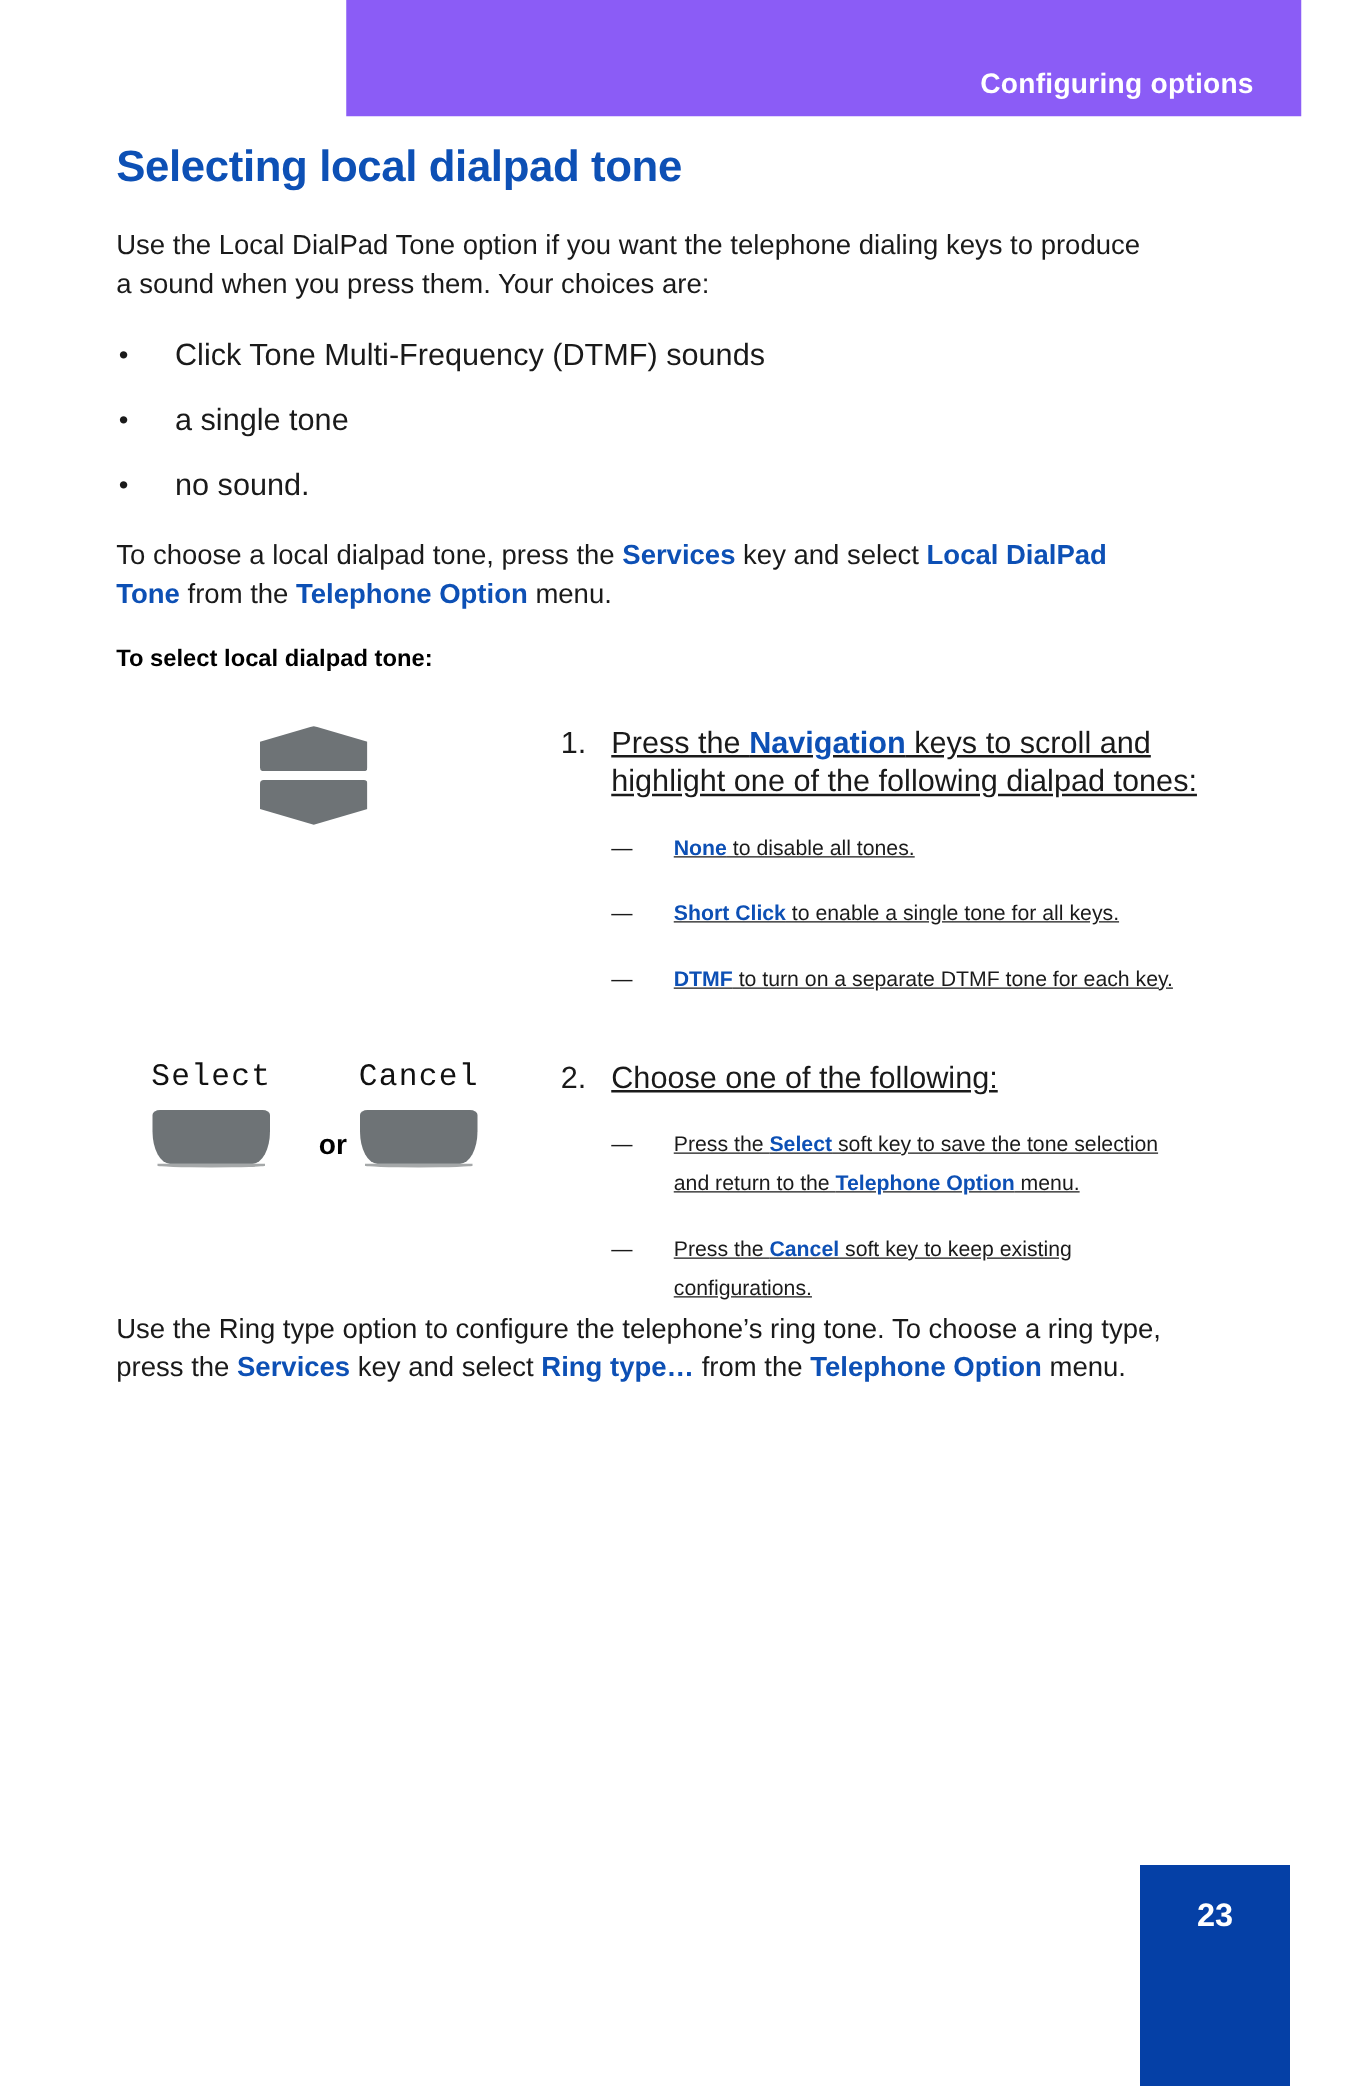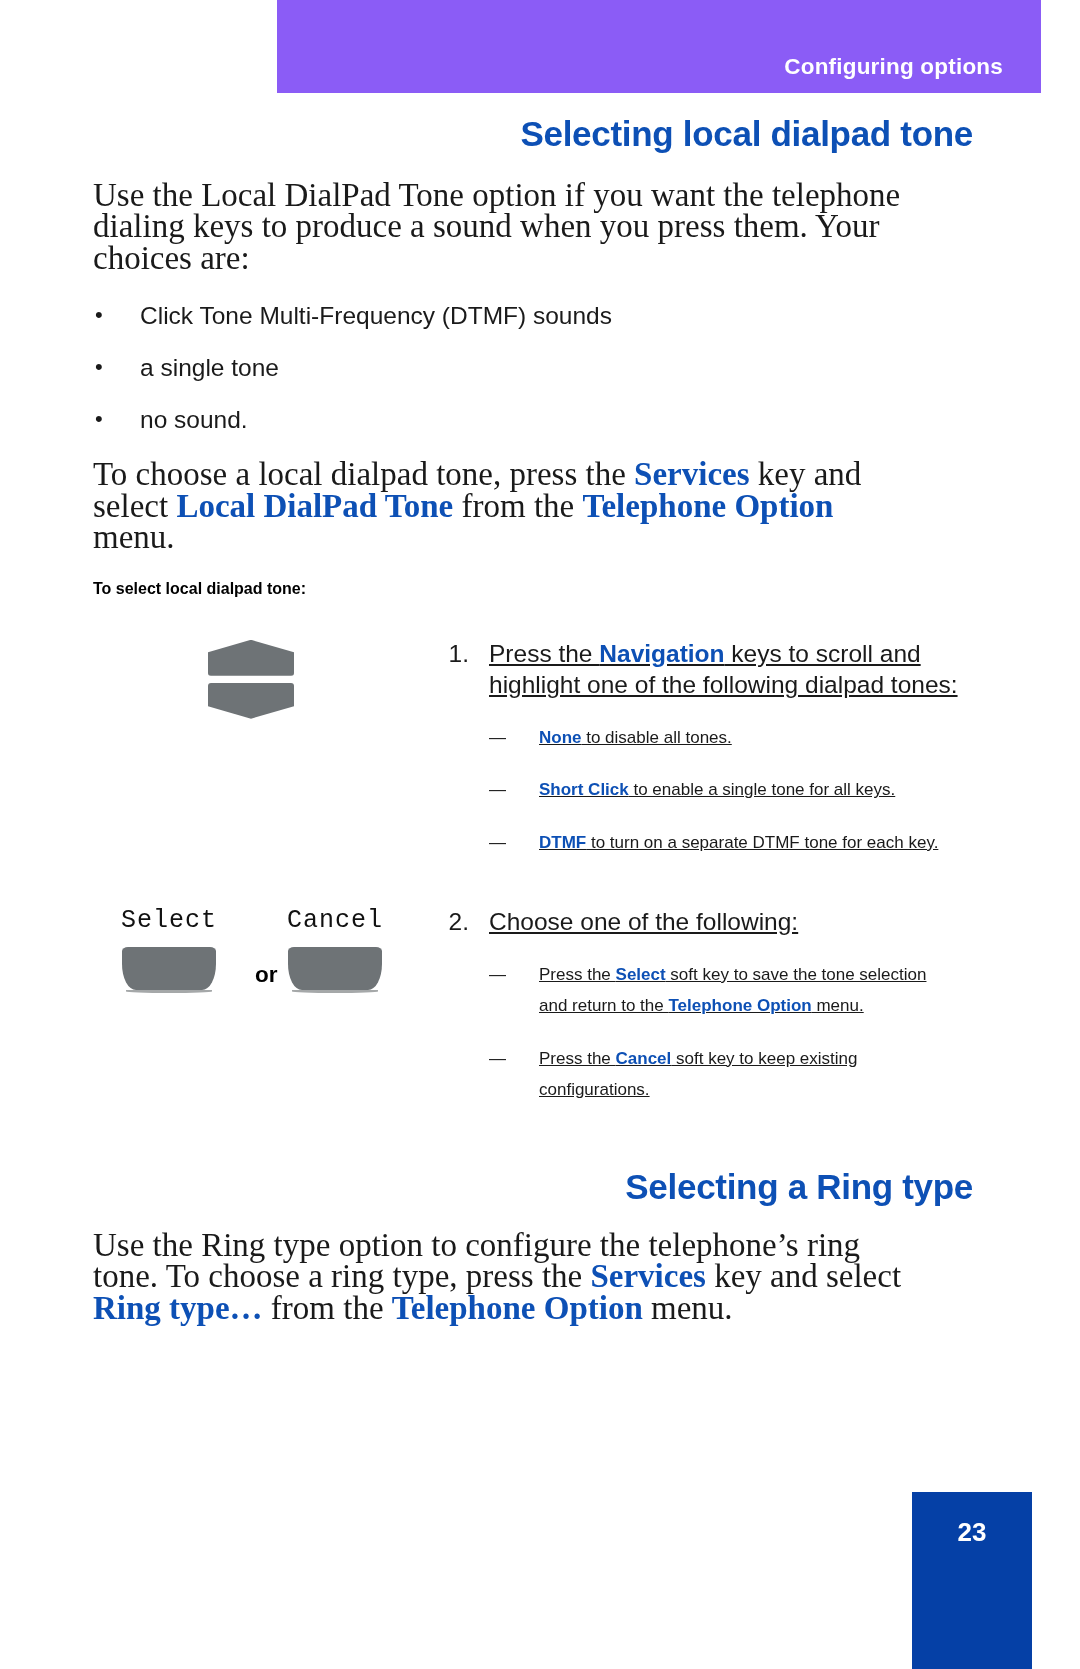--- a/index.html
+++ b/index.html
@@ -44,30 +44,28 @@
     width: 880px;
   }
 
   h1.section-title {
     font-size: 35px;
     font-weight: bold;
     color: #0d50b5;
     margin: 0 0 27px 0;
     letter-spacing: -0.3px;
     line-height: 1.05;
-    text-align: right;
   }
 
   p.body-text {
-    font-size: 33px;
+    font-size: 22px;
     line-height: 31.5px;
     margin: 0 0 26px 0;
     color: #1a1a1a;
     max-width: 828px;
-    font-family: Liberation Serif, serif;
   }
 
   .blue {
     color: #0d50b5;
     font-weight: bold;
   }
 
   
   ul.bullets {
     list-style: none;
@@ -84,21 +82,21 @@
   }
   ul.bullets li::before {
     content: "\2022";
     position: absolute;
     left: 2px;
     top: -1px;
     font-size: 22px;
   }
 
   h3.sub-head {
-    font-size: 16px;
+    font-size: 19px;
     font-weight: bold;
     margin: 12px 0 0 0;
     color: #000000;
   }
 
   
   .step-block {
     position: relative;
     margin-top: 40px;
   }
@@ -323,21 +321,20 @@
 
           <ul class="dash-list">
             <li><span>Press the </span><span class="blue">Select</span><span> soft key to save the tone selection and return to the </span><span class="blue">Telephone Option</span><span> menu.</span></li>
             <li><span>Press the </span><span class="blue">Cancel</span><span> soft key to keep existing configurations.</span></li>
           </ul>
         </div>
       </div>
     </div>
   </div>
 
-  <h1 class="section-title" style="margin-top:63px; margin-bottom:24px;">Selecting a Ring type</h1>
 
   <p class="body-text" style="max-width:840px;"><span>Use the Ring type option to configure the telephone’s ring tone. To choose a ring type, press the </span><span class="blue">Services</span><span> key and select </span><span class="blue">Ring type…</span><span> from the </span><span class="blue">Telephone Option</span><span> menu.</span></p>
 
 </div>
 
 <div class="page-number-block">
   <span>23</span>
 </div>
 
 </body></html>

